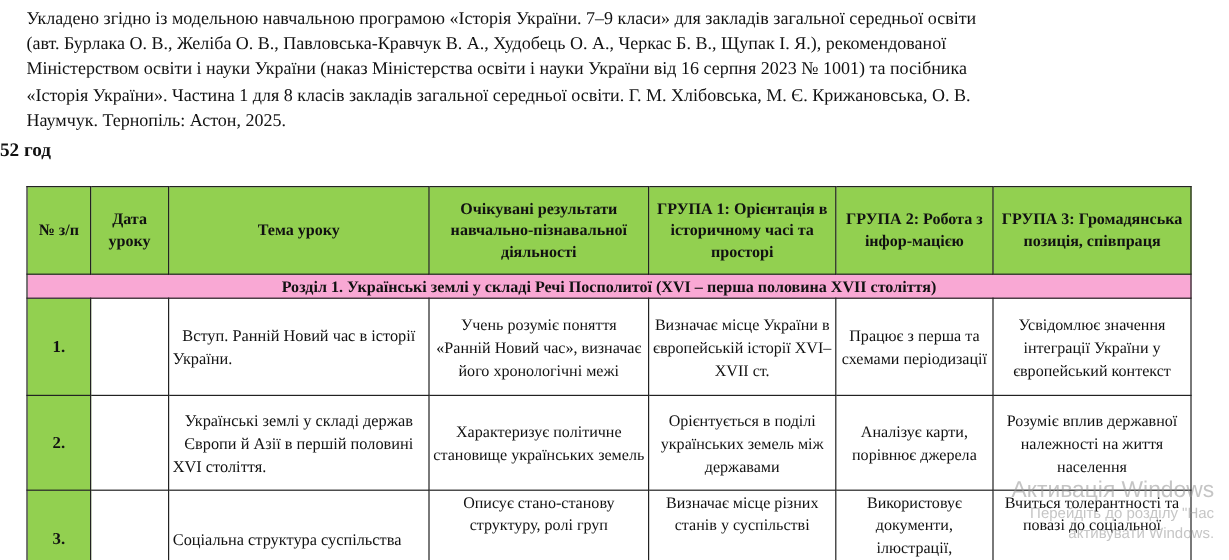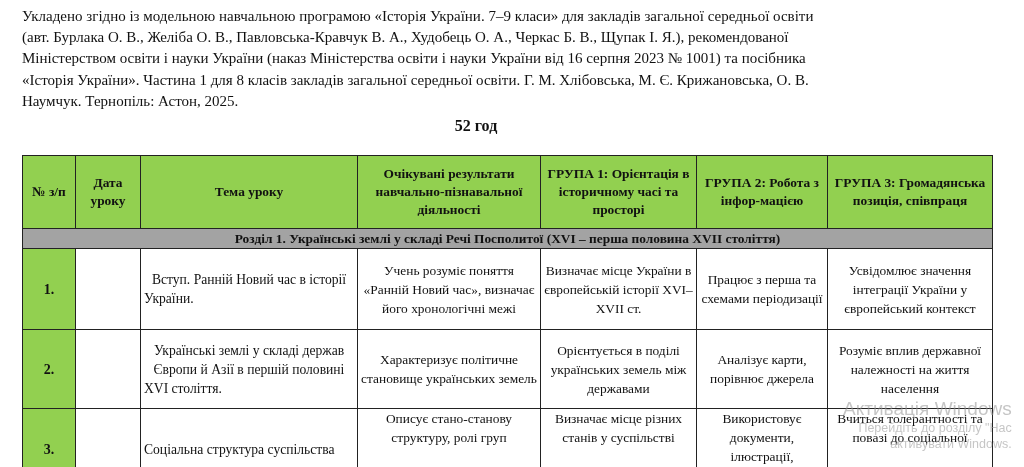--- a/index.html
+++ b/index.html
@@ -8,37 +8,37 @@
     background:#ffffff;
     font-family:"Liberation Serif","DejaVu Serif",serif;
     color:#111;
   }
   .intro {
     position:absolute; left:22px; top:6px; width:1000px;
     font-size:15px; line-height:21.2px; text-align:justify; white-space:normal;
   }
   .intro .ln { display:block; white-space:nowrap; }
   .hours {
-    position:absolute; left:0; width:952px; top:117px; text-align:center;
+    position:absolute; left:0; width:952px; top:117px; text-align:left;
     font-weight:bold; font-size:16px;
   }
   table.plan {
     position:absolute; left:22px; top:155px;
     border-collapse:collapse; table-layout:fixed; width:970px;
     font-size:13.4px; line-height:19px;
   }
   table.plan td, table.plan th {
     border:1px solid #222; padding:0 3px; vertical-align:middle; text-align:center;
   }
   table.plan th {
     background:#92D050; font-weight:bold; font-size:13.4px; line-height:18px;
     height:72px;
   }
   tr.section td {
-    background:#a3a3a3; font-weight:bold; height:18px; font-size:13.4px;
+    background:#f9a8d4; font-weight:bold; height:18px; font-size:13.4px;
   }
   td.num { background:#92D050; font-weight:bold; font-size:14px; }
   td.topic { text-align:justify; text-align-last:left; padding:0 5px; font-size:13.6px; }
   tr.r1 td { height:80px; }
   tr.r2 td { height:78px; }
   tr.r3 td { height:80px; vertical-align:top; }
   tr.r3 td.num, tr.r3 td.topic { vertical-align:middle; }
   .wm {
     position:absolute; left:843px; top:398px; color:rgba(150,150,150,0.55);
     font-family:"Liberation Sans","DejaVu Sans",sans-serif; pointer-events:none;text-align:right;

